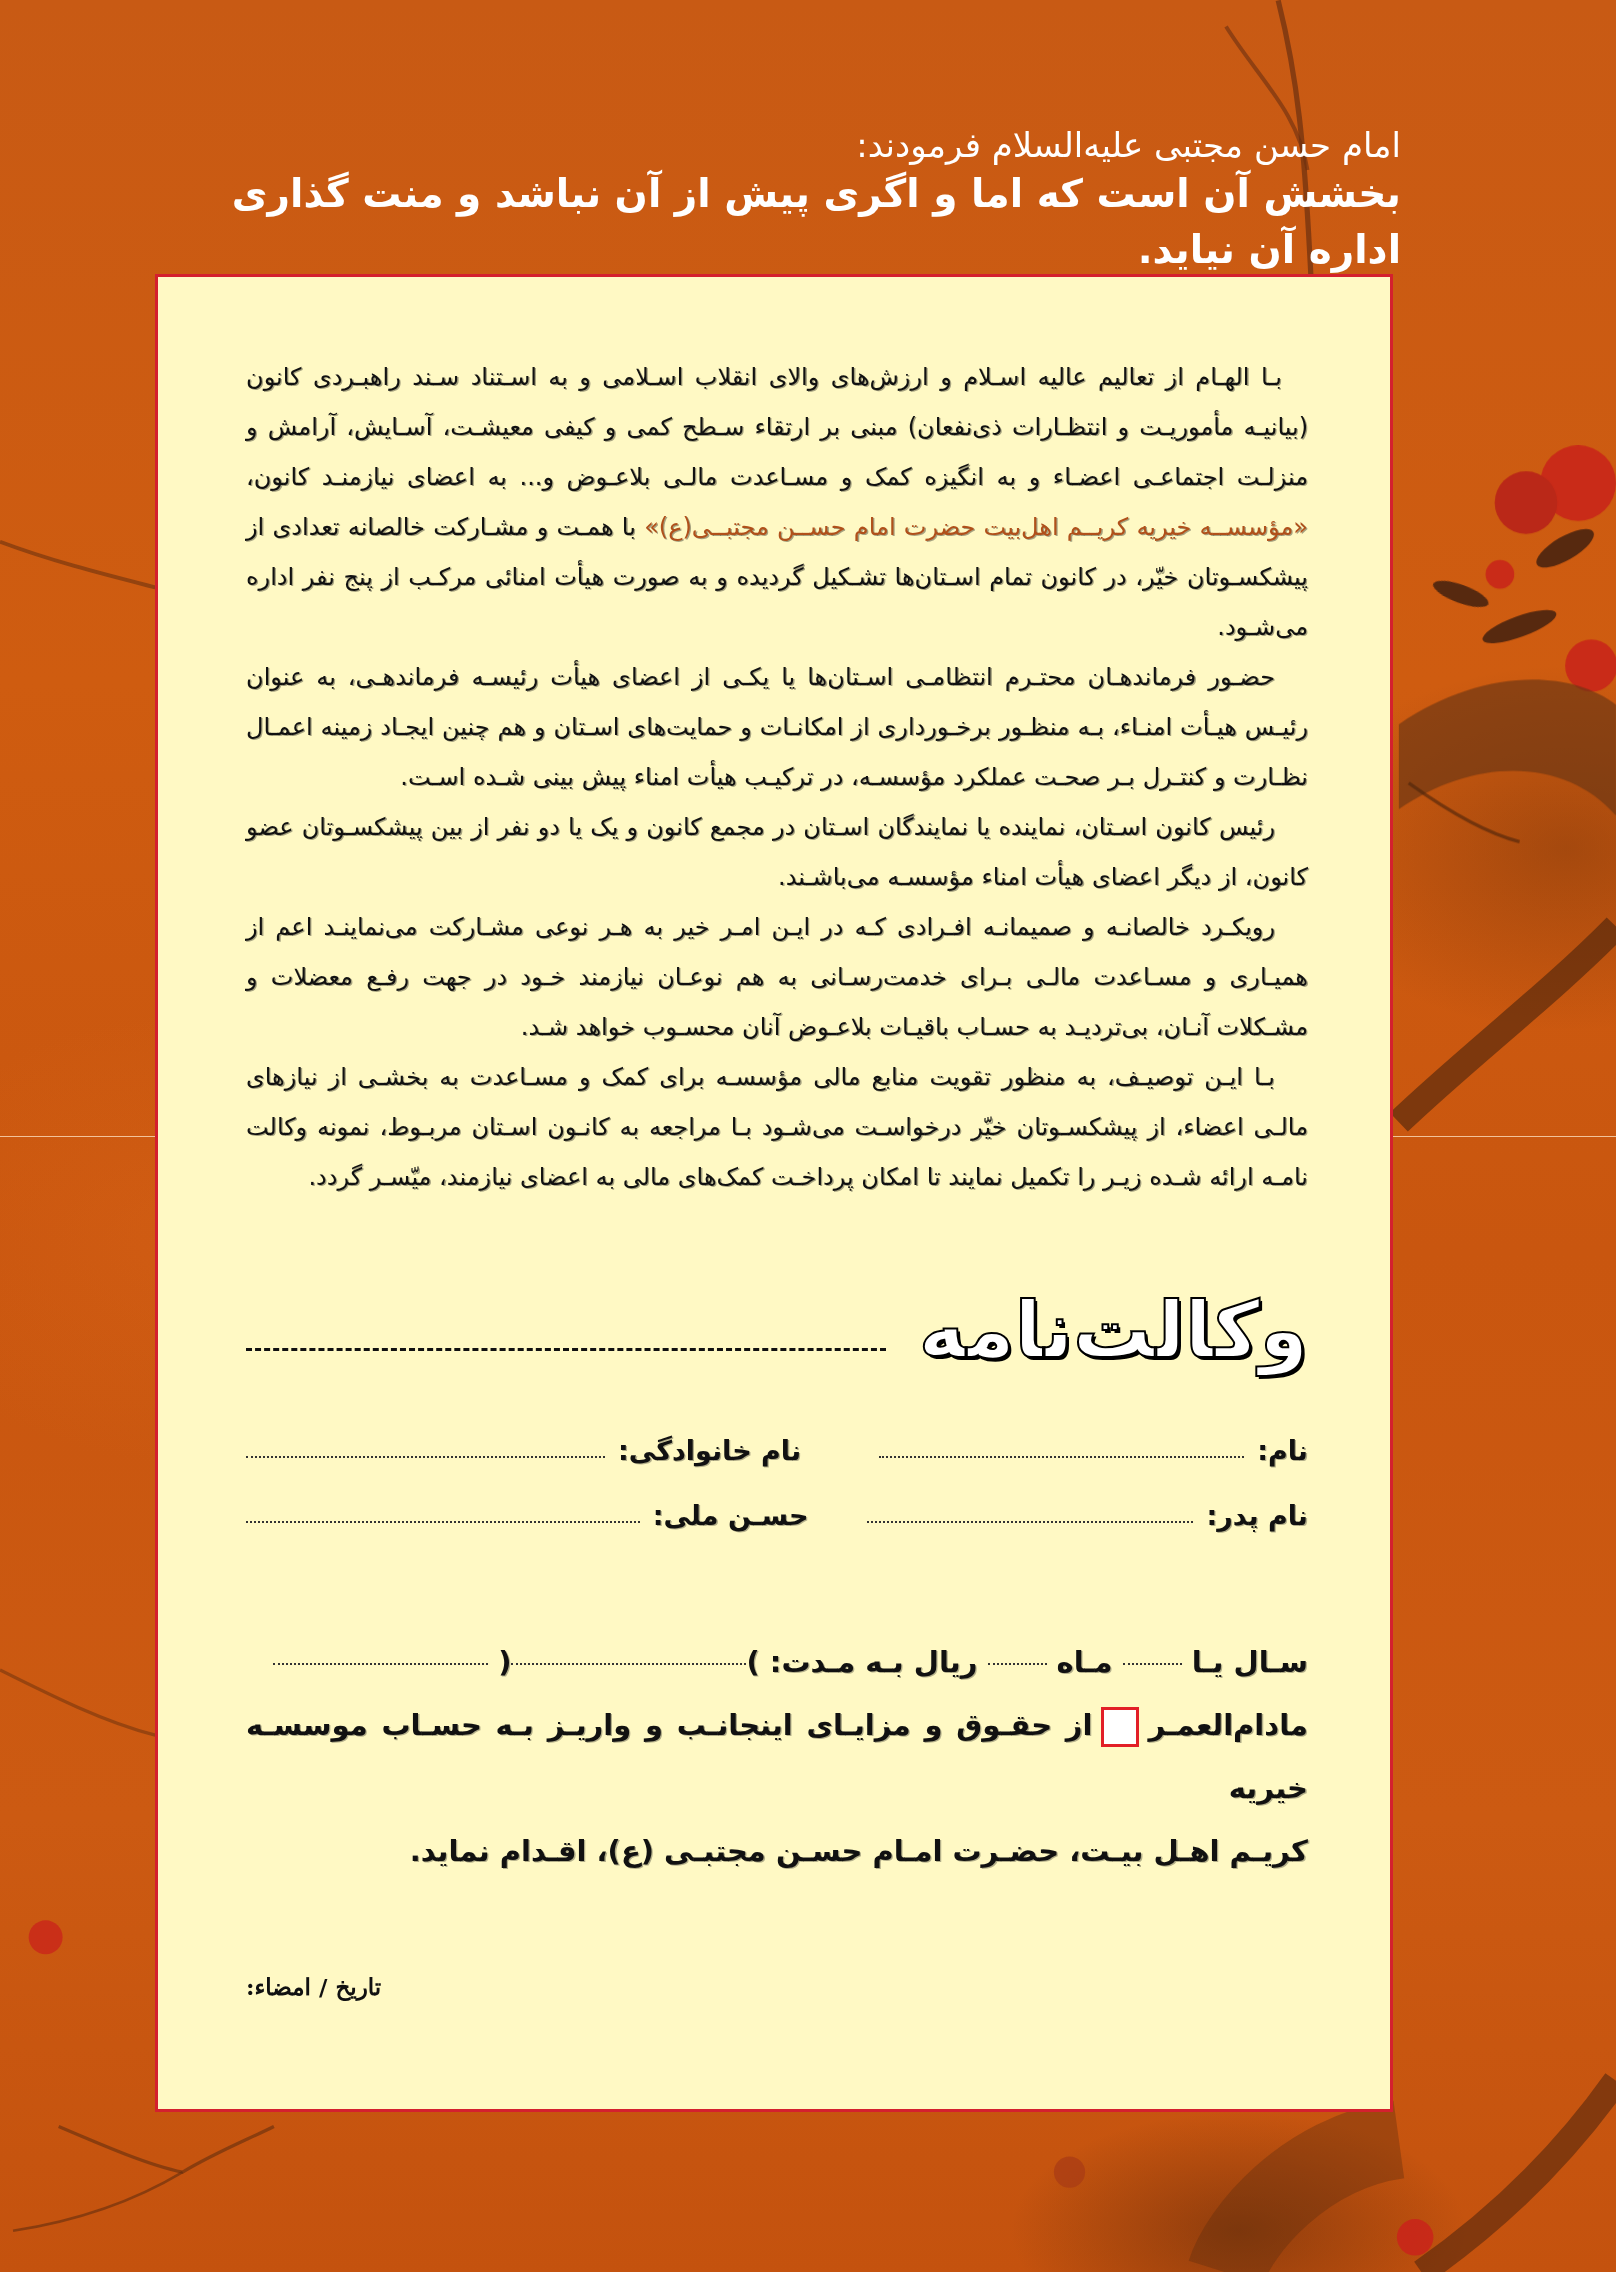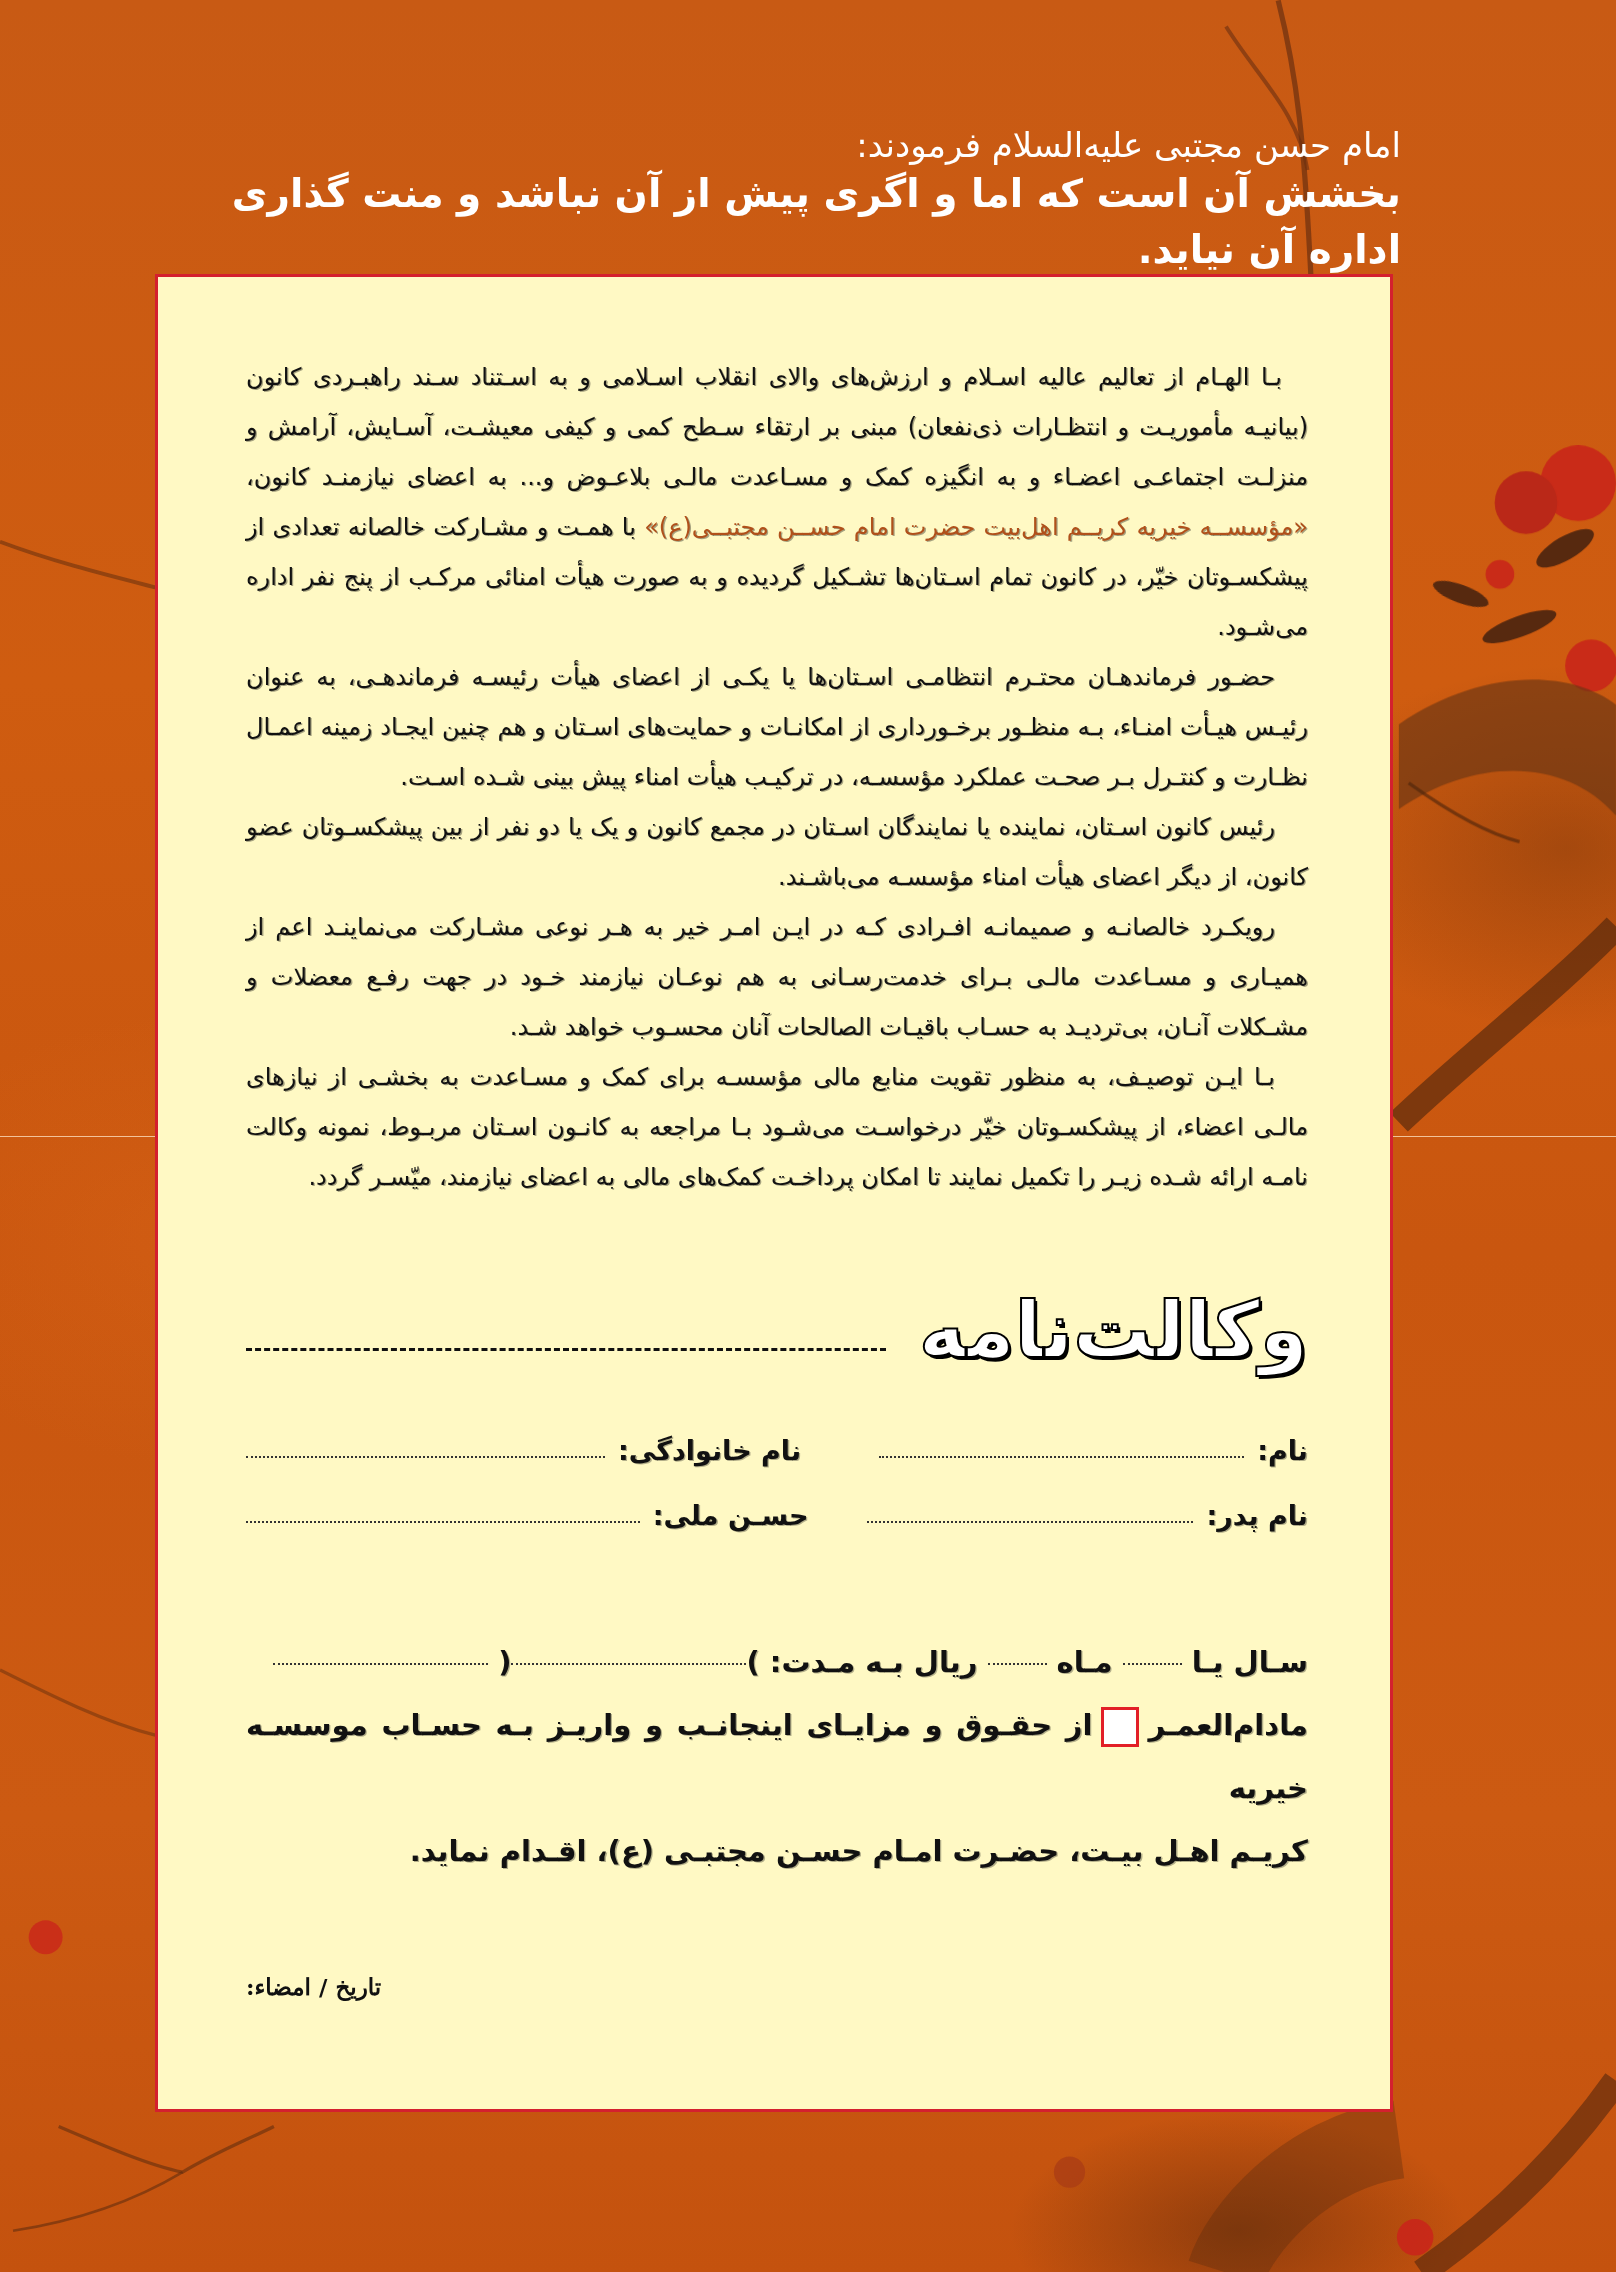--- a/index.html
+++ b/index.html
@@ -130,21 +130,21 @@
 </div>
 
 <div class="panel">
 
   <div class="body-text">
     <p class="first">
       <span>بـا الهـام از تعالیم عالیه اسـلام و ارزش‌های والای انقلاب اسـلامی و به اسـتناد سـند راهبـردی کانون (بیانیـه مأموریـت و انتظـارات ذی‌نفعان) مبنی بر ارتقاء سـطح کمی و کیفی معیشـت، آسـایش، آرامش و منزلـت اجتماعـی اعضـاء و به انگیزه کمک و مسـاعدت مالـی بلاعـوض و... به اعضای نیازمنـد کانون، </span><span class="highlight">«مؤسســه خیریه کریــم اهل‌بیت حضرت امام حســن مجتبــی(ع)»</span><span> با همـت و مشـارکت خالصانه تعدادی از پیشکسـوتان خیّر، در کانون تمام اسـتان‌ها تشـکیل گردیده و به صورت هیأت امنائی مرکـب از پنج نفر اداره می‌شـود.</span>
     </p>
     <p>حضـور فرماندهـان محتـرم انتظامـی اسـتان‌ها یا یکـی از اعضای هیأت رئیسـه فرماندهـی، به عنوان رئیـس هیـأت امنـاء، بـه منظـور برخـورداری از امکانـات و حمایت‌های اسـتان و هم چنین ایجـاد زمینه اعمـال نظـارت و کنتـرل بـر صحـت عملکرد مؤسسـه، در ترکیـب هیأت امناء پیش بینی شـده اسـت.</p>
     <p>رئیس کانون اسـتان، نماینده یا نمایندگان اسـتان در مجمع کانون و یک یا دو نفر از بین پیشکسـوتان عضو کانون، از دیگر اعضای هیأت امناء مؤسسـه می‌باشـند.</p>
-    <p>رویکـرد خالصانـه و صمیمانـه افـرادی کـه در ایـن امـر خیر به هـر نوعی مشـارکت می‌نماینـد اعم از همیـاری و مسـاعدت مالـی بـرای خدمت‌رسـانی به هم نوعـان نیازمند خـود در جهت رفـع معضلات و مشـکلات آنـان، بی‌تردیـد به حسـاب باقیـات الصالحات آنان محسـوب خواهد شـد.</p>
+    <p>رویکـرد خالصانـه و صمیمانـه افـرادی کـه در ایـن امـر خیر به هـر نوعی مشـارکت می‌نماینـد اعم از همیـاری و مسـاعدت مالـی بـرای خدمت‌رسـانی به هم نوعـان نیازمند خـود در جهت رفـع معضلات و مشـکلات آنـان، بی‌تردیـد به حسـاب باقیـات بلاعـوض آنان محسـوب خواهد شـد.</p>
     <p>بـا ایـن توصیـف، به منظور تقویت منابع مالی مؤسسـه برای کمک و مسـاعدت به بخشـی از نیازهای مالـی اعضاء، از پیشکسـوتان خیّر درخواسـت می‌شـود بـا مراجعه به کانـون اسـتان مربـوط، نمونه وکالت نامـه ارائه شـده زیـر را تکمیل نمایند تا امکان پرداخـت کمک‌های مالی به اعضای نیازمند، میّسـر گردد.</p>
   </div>
 
   <div class="title-row">
     <span class="title">وکالت‌نامه</span>
     <span class="title-dashes"></span>
   </div>
 
   <div class="form-row" style="top:1158px;">
     <span>نام:</span>

